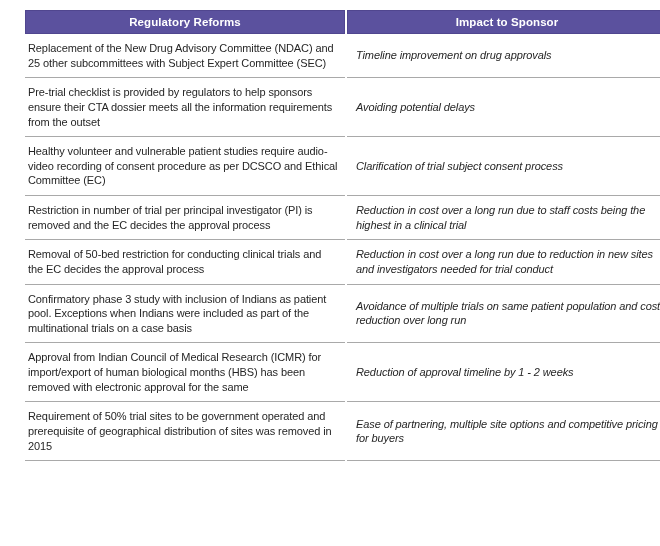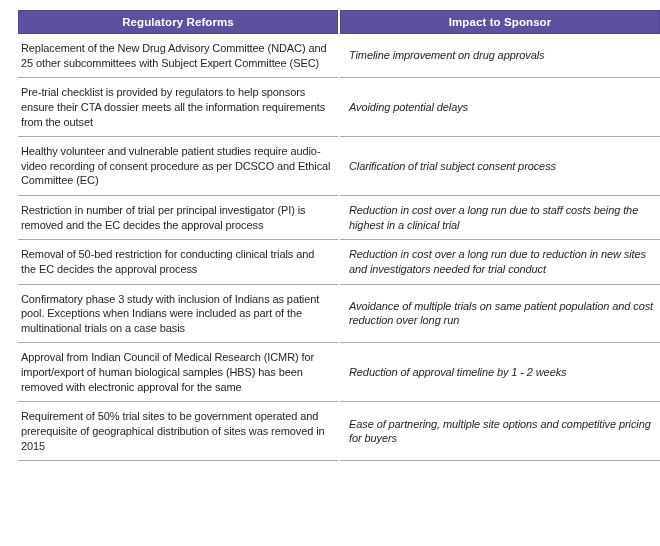--- a/index.html
+++ b/index.html
@@ -8,21 +8,21 @@
     background: #ffffff;
     width: 660px;
     height: 546px;
     font-family: "Liberation Sans", sans-serif;
     overflow: hidden;
   }
   .page {
     box-sizing: border-box;
     width: 574px;
     height: 546px;
-    padding: 10px 7px 0 16px;
+    padding: 10px 7px 0 23px;
   }
   table.reforms {
     width: 646px;
     border-collapse: separate;
     border-spacing: 2px 0;
     table-layout: fixed;
   }
   thead th {
     width: 50%;
     background: var(--accent, #5b519e);
@@ -88,21 +88,21 @@
     <td class="reform">Removal of 50-bed restriction for conducting clinical trials and the EC decides the approval process</td>
     <td class="impact">Reduction in cost over a long run due to reduction in new sites and investigators needed for trial conduct</td>
   </tr>
 
   <tr>
     <td class="reform">Confirmatory phase 3 study with inclusion of Indians as patient pool. Exceptions when Indians were included as part of the multinational trials on a case basis</td>
     <td class="impact">Avoidance of multiple trials on same patient population and cost reduction over long run</td>
   </tr>
 
   <tr>
-    <td class="reform">Approval from Indian Council of Medical Research (ICMR) for import/export of human biological samples (HBS) has been removed with electronic approval for the same</td>
+    <td class="reform">Approval from Indian Council of Medical Research (ICMR) for import/export of human biological months (HBS) has been removed with electronic approval for the same</td>
     <td class="impact">Reduction of approval timeline by 1 - 2 weeks</td>
   </tr>
 
   <tr>
     <td class="reform">Requirement of 50% trial sites to be government operated and prerequisite of geographical distribution of sites was removed in 2015</td>
     <td class="impact">Ease of partnering, multiple site options and competitive pricing for buyers</td>
   </tr>
 </tbody>
   </table>
 </div>

